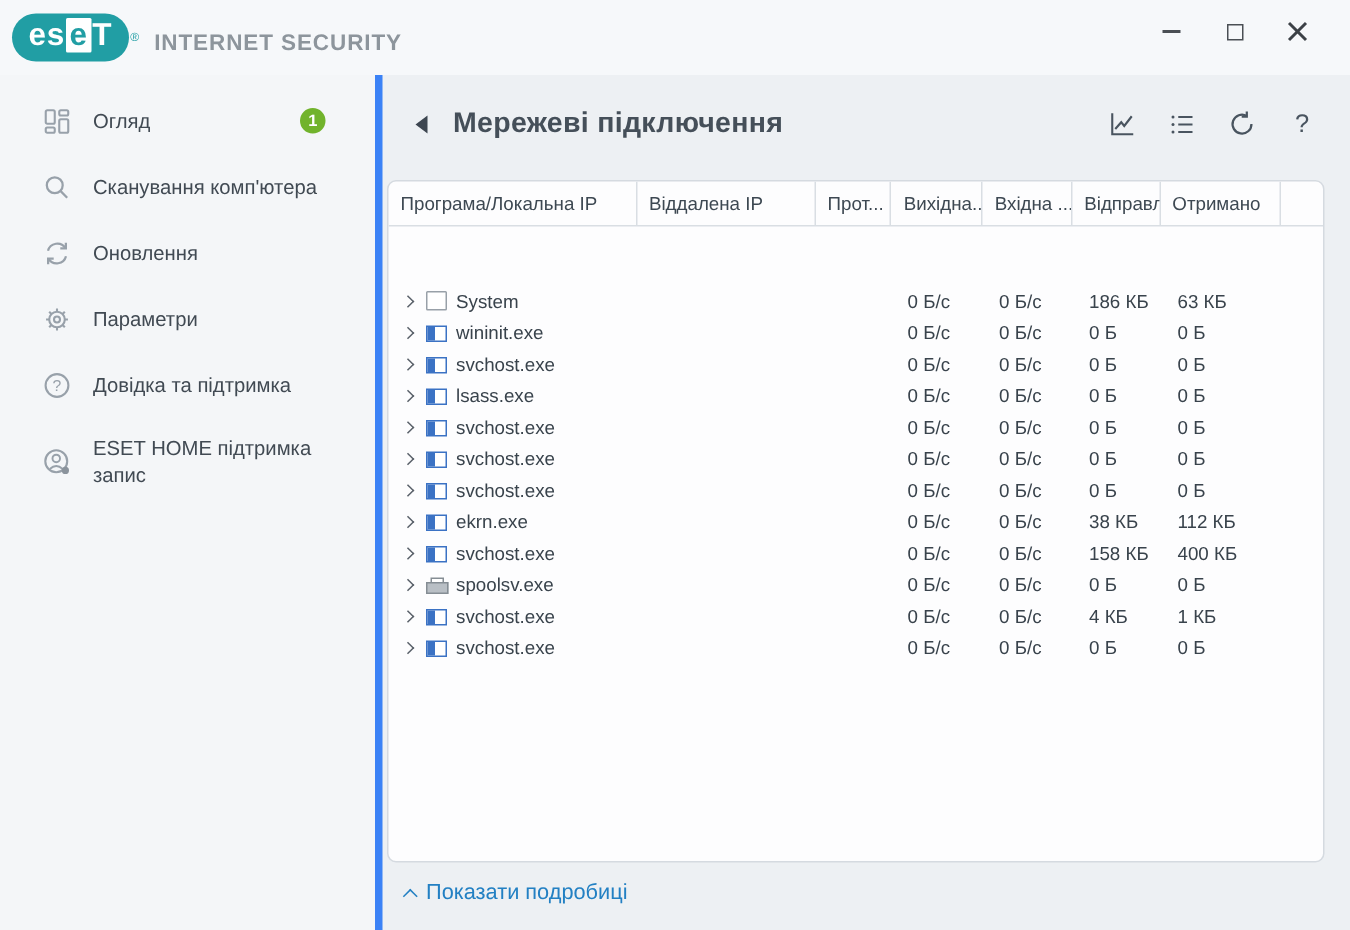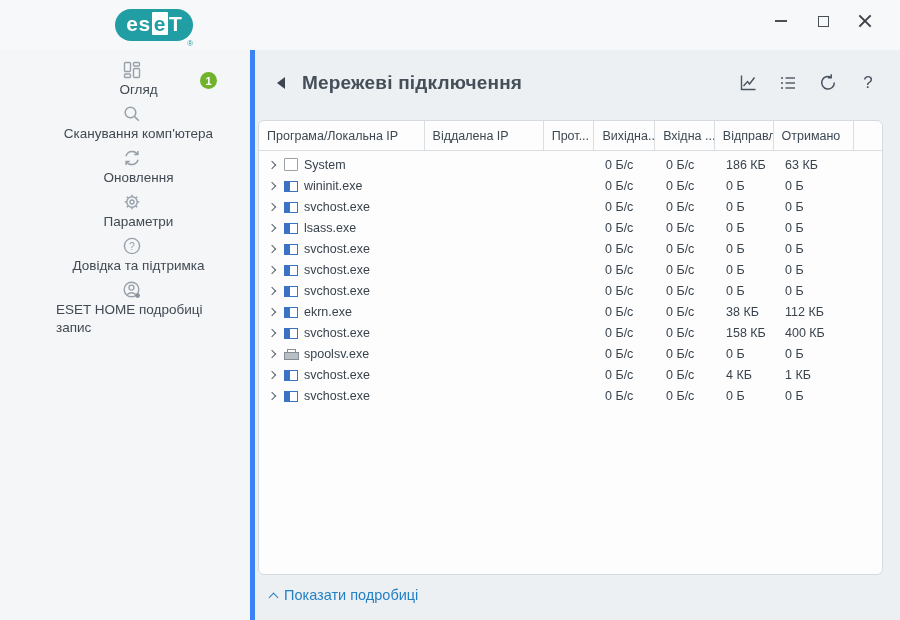--- a/index.html
+++ b/index.html
@@ -2,40 +2,40 @@
 <html><head>
 <meta charset="utf-8">
 <style>
   * { margin:0; padding:0; box-sizing:border-box; }
   html,body { width:900px; height:620px; }
   body { font-family:"Liberation Sans", sans-serif; background:#f3f5f7; overflow:hidden; }
   .window { position:relative; width:900px; height:620px; background:#f4f6f8; }
 
   
   .topbar { position:absolute; top:0; left:0; right:0; height:50px; background:#f6f8fa; }
-  .logo-wrap { position:absolute; left:18px; top:9px; display:flex; align-items:flex-end;flex-direction:column; }
+  .logo-wrap { position:absolute; left:8px; top:9px; display:flex; align-items:center; }
   .logo-pill { background:#219ea4; color:#fff; border-radius:16px; padding:3px 11px 5px 11px;
                font-weight:bold; font-size:21px; letter-spacing:0.5px; line-height:24px; }
   .logo-pill .logo-box { background:#fff; color:#219ea4; padding:0 2px; margin:0 1px; border-radius:1px; }
   .logo-reg { color:#219ea4; font-size:8px; margin-left:1px; margin-top:-2px; }
   .product-name { margin-left:10px; margin-top:7px; font-size:15px; font-weight:700;
                   color:#8d959c; letter-spacing:0.6px; }
   .win-controls { position:absolute; right:14px; top:6px; display:flex; }
   .win-btn { width:42px; height:30px; display:flex; align-items:center; justify-content:center; cursor:pointer; }
   .glyph-min { width:12px; height:0; border-top:2px solid #4a4f54; }
   .glyph-max { width:11px; height:11px; border:1.5px solid #4a4f54; }
   .glyph-close { position:relative; width:14px; height:14px; }
   .glyph-close::before, .glyph-close::after { content:""; position:absolute; left:6px; top:-1px;
       width:2px; height:16px; background:#3c4146; }
   .glyph-close::before { transform:rotate(45deg); }
   .glyph-close::after  { transform:rotate(-45deg); }
 
   
   .sidebar { position:absolute; top:50px; left:0; width:250px; bottom:0; background:#f4f6f8; padding-top:9px; }
-  .nav-item { position:relative; height:44px; display:flex; align-items:center; padding-left:27px; cursor:pointer;flex-direction:column; }
+  .nav-item { position:relative; height:44px; display:flex; align-items:center; padding-left:27px; cursor:pointer; }
   .nav-item.tall { height:58px; }
   .nav-icon { width:22px; height:22px; margin-right:13px; flex:0 0 22px; display:flex; align-items:center; justify-content:center; }
   .nav-label { font-size:13.5px; color:#414a53; line-height:18px; max-width:165px; }
   .nav-item.active .nav-label { color:#2ba4a9; }
   .badge { position:absolute; right:33px; top:13px; width:17px; height:17px; border-radius:50%;
            background:#71b32c; color:#fff; font-size:11px; font-weight:bold;
            display:flex; align-items:center; justify-content:center; }
 
   
   .content { position:absolute; left:250px; top:50px; right:0; bottom:0; background:#edf0f3;
@@ -51,21 +51,21 @@
 
   
   .table-card { position:absolute; left:3px; top:70px; width:625px; height:455px; background:#fdfdfe;
                 border:1px solid #d5dae0; border-radius:6px; overflow:hidden; }
   .thead { display:flex; height:30px; border-bottom:1px solid #d9dee3; }
   .th { font-size:12.5px; color:#3d4852; padding:8px 20px 0 8px; border-right:1px solid #d9dee3;
         white-space:nowrap; overflow:hidden; cursor:pointer; }
   .th-fill { flex:1; border-right:none; }
   .col1 { width:167px; } .col2 { width:120px; } .col3 { width:51px; } .col4 { width:61px; }
   .col5 { width:60px; } .col6 { width:59px; } .col7 { width:81px; }
-  .tbody { padding-top:3px; }
+  .tbody { padding-top:3px;margin-top:36px; }
   .trow { display:flex; height:21px; align-items:center; font-size:12.5px; color:#39434c; cursor:pointer; }
   .cell { padding-left:8px; white-space:nowrap; overflow:hidden; }
   .cell-name { display:flex; align-items:center; padding-left:10px; }
   .chev { width:6px; height:6px; border-top:1.4px solid #596069; border-right:1.4px solid #596069;
           transform:rotate(45deg); margin-right:9px; flex:0 0 6px; cursor:pointer; }
   .rname { margin-left:6px; }
   .ricon { flex:0 0 14px; height:14px; position:relative; }
   .icon-document { width:11px; height:13px; margin-top:0px; border:1px solid #98a0a8; background:#fff;
                    border-radius:1px; }
   .icon-app { width:13px; height:11px; margin-top:1px; border:1px solid #3b72c4;
@@ -176,21 +176,21 @@
 
     <div class="nav-item tall">
       <span class="nav-icon">
         <svg width="20" height="20" viewBox="0 0 20 20">
           <circle cx="9.5" cy="9.5" r="7.3" fill="none" stroke="#98a1aa" stroke-width="1.4"></circle>
           <circle cx="9.5" cy="7.6" r="2.5" fill="none" stroke="#98a1aa" stroke-width="1.3"></circle>
           <path d="M5.2,14.6 Q9.5,10.8 13.8,14.6" fill="none" stroke="#98a1aa" stroke-width="1.3"></path>
           <circle cx="15.6" cy="15.6" r="2.4" fill="#8a939c"></circle>
         </svg>
       </span>
-      <span class="nav-label">ESET HOME подробиці запис</span>
+      <span class="nav-label">ESET HOME підтримка запис</span>
     </div>
 
   </div>
 
   <div class="content">
 
     <div class="page-header">
       <div class="back-btn">
           <span class="back-tri"></span>
         </div>

